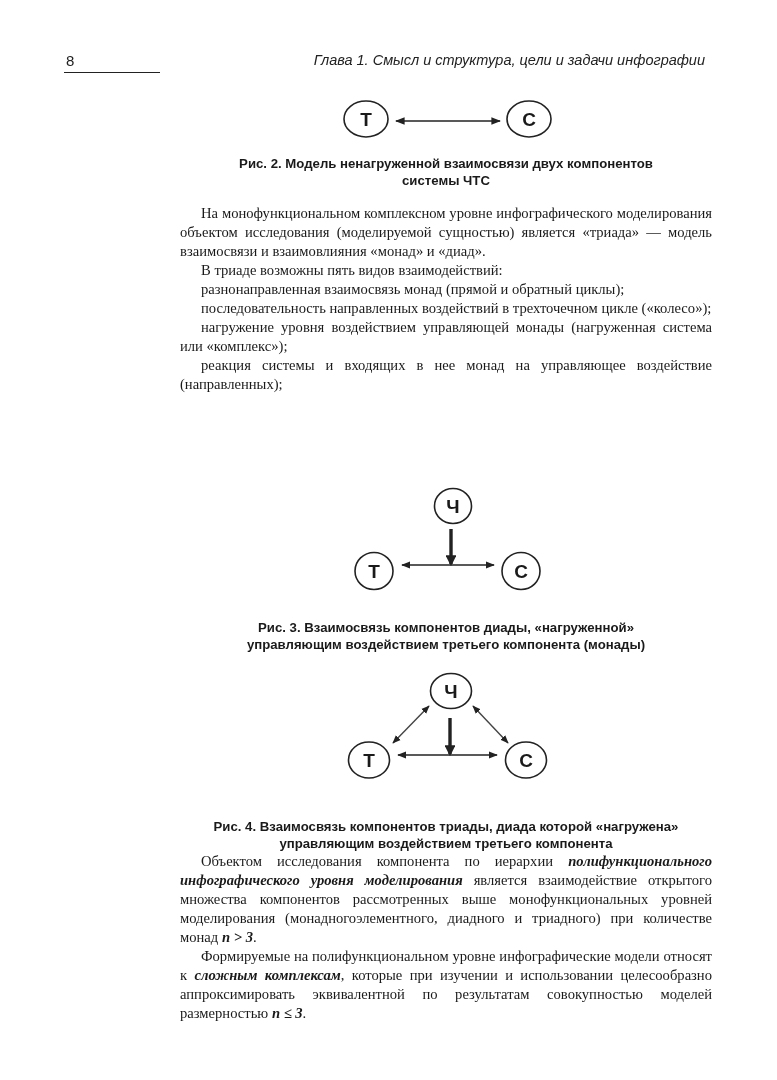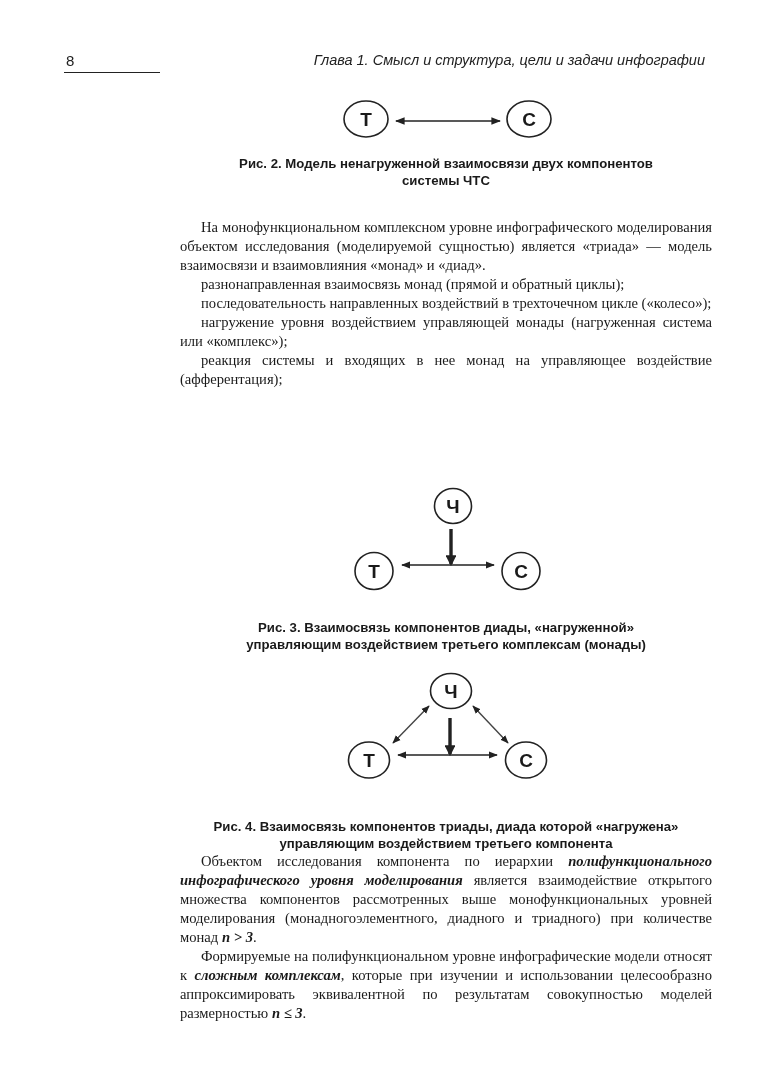--- a/index.html
+++ b/index.html
@@ -74,31 +74,32 @@
   <line x1="450" y1="718" x2="450" y2="754" stroke="#222" stroke-width="3.4" marker-end="url(#ahb)"></line>
   <line x1="429" y1="706" x2="393" y2="743" stroke="#444" stroke-width="1.4" marker-start="url(#ah)" marker-end="url(#ah)"></line>
   <line x1="473" y1="706" x2="508" y2="743" stroke="#444" stroke-width="1.4" marker-start="url(#ah)" marker-end="url(#ah)"></line>
 </svg>
 
 <div class="abs caption" style="top:155px;">
   <span>Рис. 2. Модель ненагруженной взаимосвязи двух компонентов</span>
   <span>системы ЧТС</span>
 </div>
 
-<div class="abs body-text" style="top:218px;">
+<div class="abs body-text" style="top:204px;">
   <p>На монофункциональном комплексном уровне инфографического моделирования объектом исследования (моделируемой сущностью) является «триада» — модель взаимосвязи и взаимовлияния «монад» и «диад».</p>
+  <p>В триаде возможны пять видов взаимодействий:</p>
   <p>разнонаправленная взаимосвязь монад (прямой и обратный циклы);</p>
   <p>последовательность направленных воздействий в трехточечном цикле («колесо»);</p>
   <p>нагружение уровня воздействием управляющей монады (нагруженная система или «комплекс»);</p>
-  <p>реакция системы и входящих в нее монад на управляющее воздействие (афферентация);</p>
+  <p>реакция системы и входящих в нее монад на управляющее воздействие (направленных);</p>
 </div>
 
 <div class="abs caption" style="top:619px;">
   <span>Рис. 3. Взаимосвязь компонентов диады, «нагруженной»</span>
-  <span>управляющим воздействием третьего комплексам (монады)</span>
+  <span>управляющим воздействием третьего компонента (монады)</span>
 </div>
 
 <div class="abs caption" style="top:818px;">
   <span>Рис. 4. Взаимосвязь компонентов триады, диада которой «нагружена»</span>
   <span>управляющим воздействием третьего компонента</span>
 </div>
 
 <div class="abs body-text" style="top:852px;">
   <p><span>Объектом исследования компонента по иерархии </span><span class="em">полифункционального инфографического уровня моделирования</span><span> является взаимодействие открытого множества компонентов рассмотренных выше монофункциональных уровней моделирования (монадного­элементного, диадного и триадного) при количестве монад </span><span class="em">n &gt; 3</span><span>.</span></p>
   <p><span>Формируемые на полифункциональном уровне инфографические модели относят к </span><span class="em">сложным комплексам</span><span>, которые при изучении и использовании целесообразно аппроксимировать эквивалентной по результатам совокупностью моделей размерностью </span><span class="em">n ≤ 3</span><span>.</span></p>

